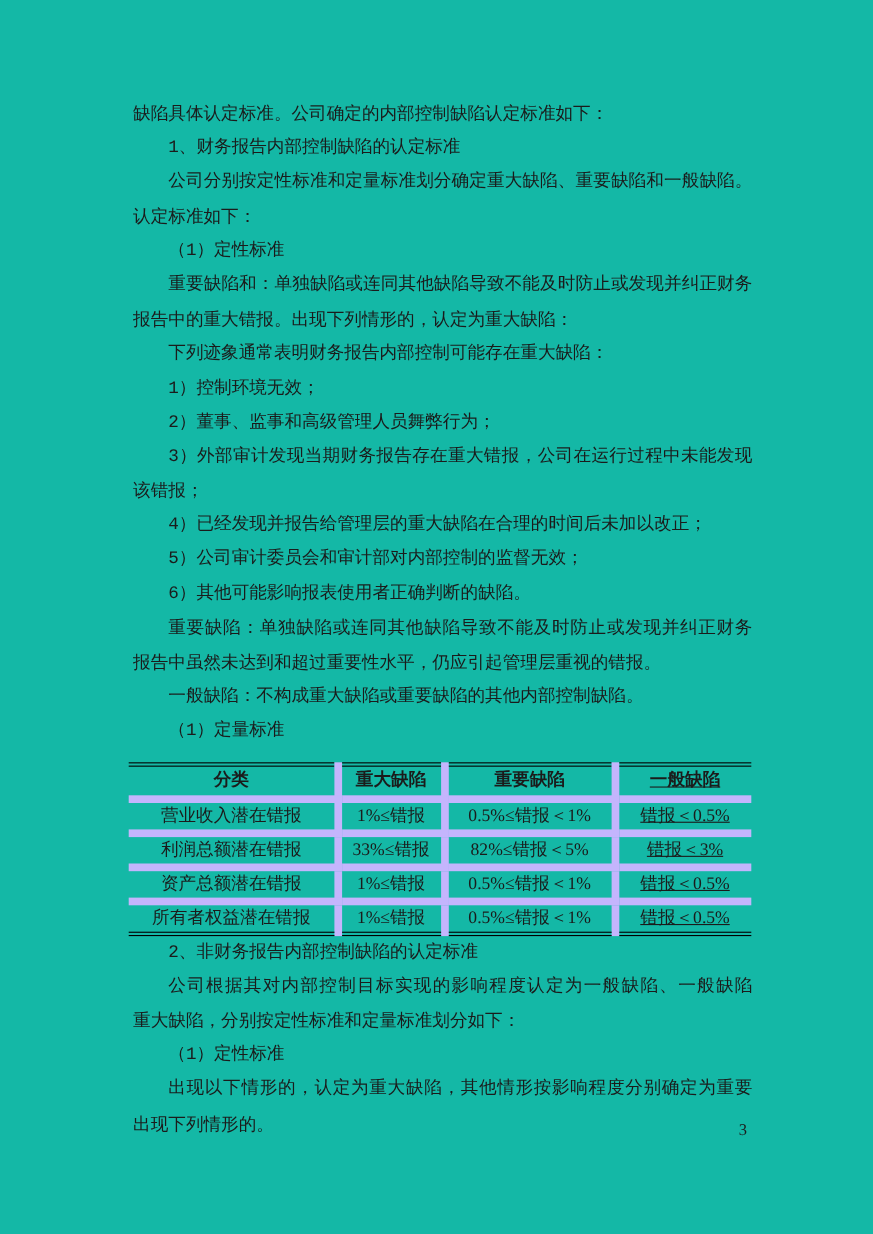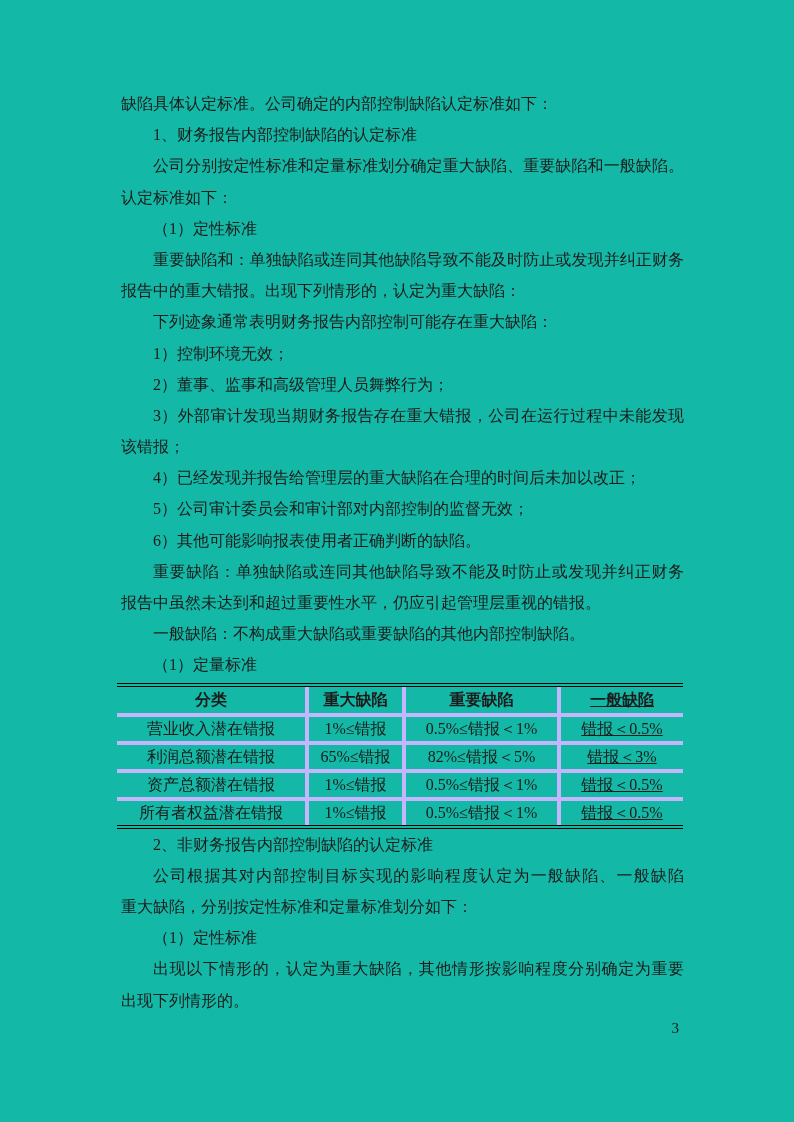--- a/index.html
+++ b/index.html
@@ -24,38 +24,39 @@
     font-size: 16px;
   }
   .line {
     height: 31.2px;
     line-height: 31.2px;
     white-space: nowrap;
     text-align: left;
   }
   .line.indent {
     padding-left: 32px;
+    font-family: Liberation Mono, monospace;
   }
   .line.fill {
     text-align: justify;
     text-align-last: justify;
     text-justify: inter-character;
   }
   table.qtable {
     border-collapse: collapse;
     table-layout: fixed;
     width: 566px;
-    margin: 2px 0 0 -4px;
+    margin: 12px 0 0 -4px;
     border-top: 4px double #000000;
     border-bottom: 4px double #000000;
     font-size: 16px;
     color: #1b1b1b;
   }
   .qtable th, .qtable td {
-    border: 4px solid #c4b5fd;
+    border: 7px solid #c4b5fd;
     text-align: center;
     vertical-align: middle;
     padding: 0;
     overflow: hidden;
     white-space: nowrap;
   }
   .qtable th {
     font-weight: bold;
     height: 26px;
     line-height: 26px;
@@ -118,21 +119,21 @@
         </thead>
         <tbody>
           <tr>
             <td>营业收入潜在错报</td>
             <td>1%≤错报</td>
             <td>0.5%≤错报＜1%</td>
             <td>错报＜0.5%</td>
           </tr>
           <tr>
             <td>利润总额潜在错报</td>
-            <td>65%≤错报</td>
+            <td>33%≤错报</td>
             <td>82%≤错报＜5%</td>
             <td>错报＜3%</td>
           </tr>
           <tr>
             <td>资产总额潜在错报</td>
             <td>1%≤错报</td>
             <td>0.5%≤错报＜1%</td>
             <td>错报＜0.5%</td>
           </tr>
           <tr>

